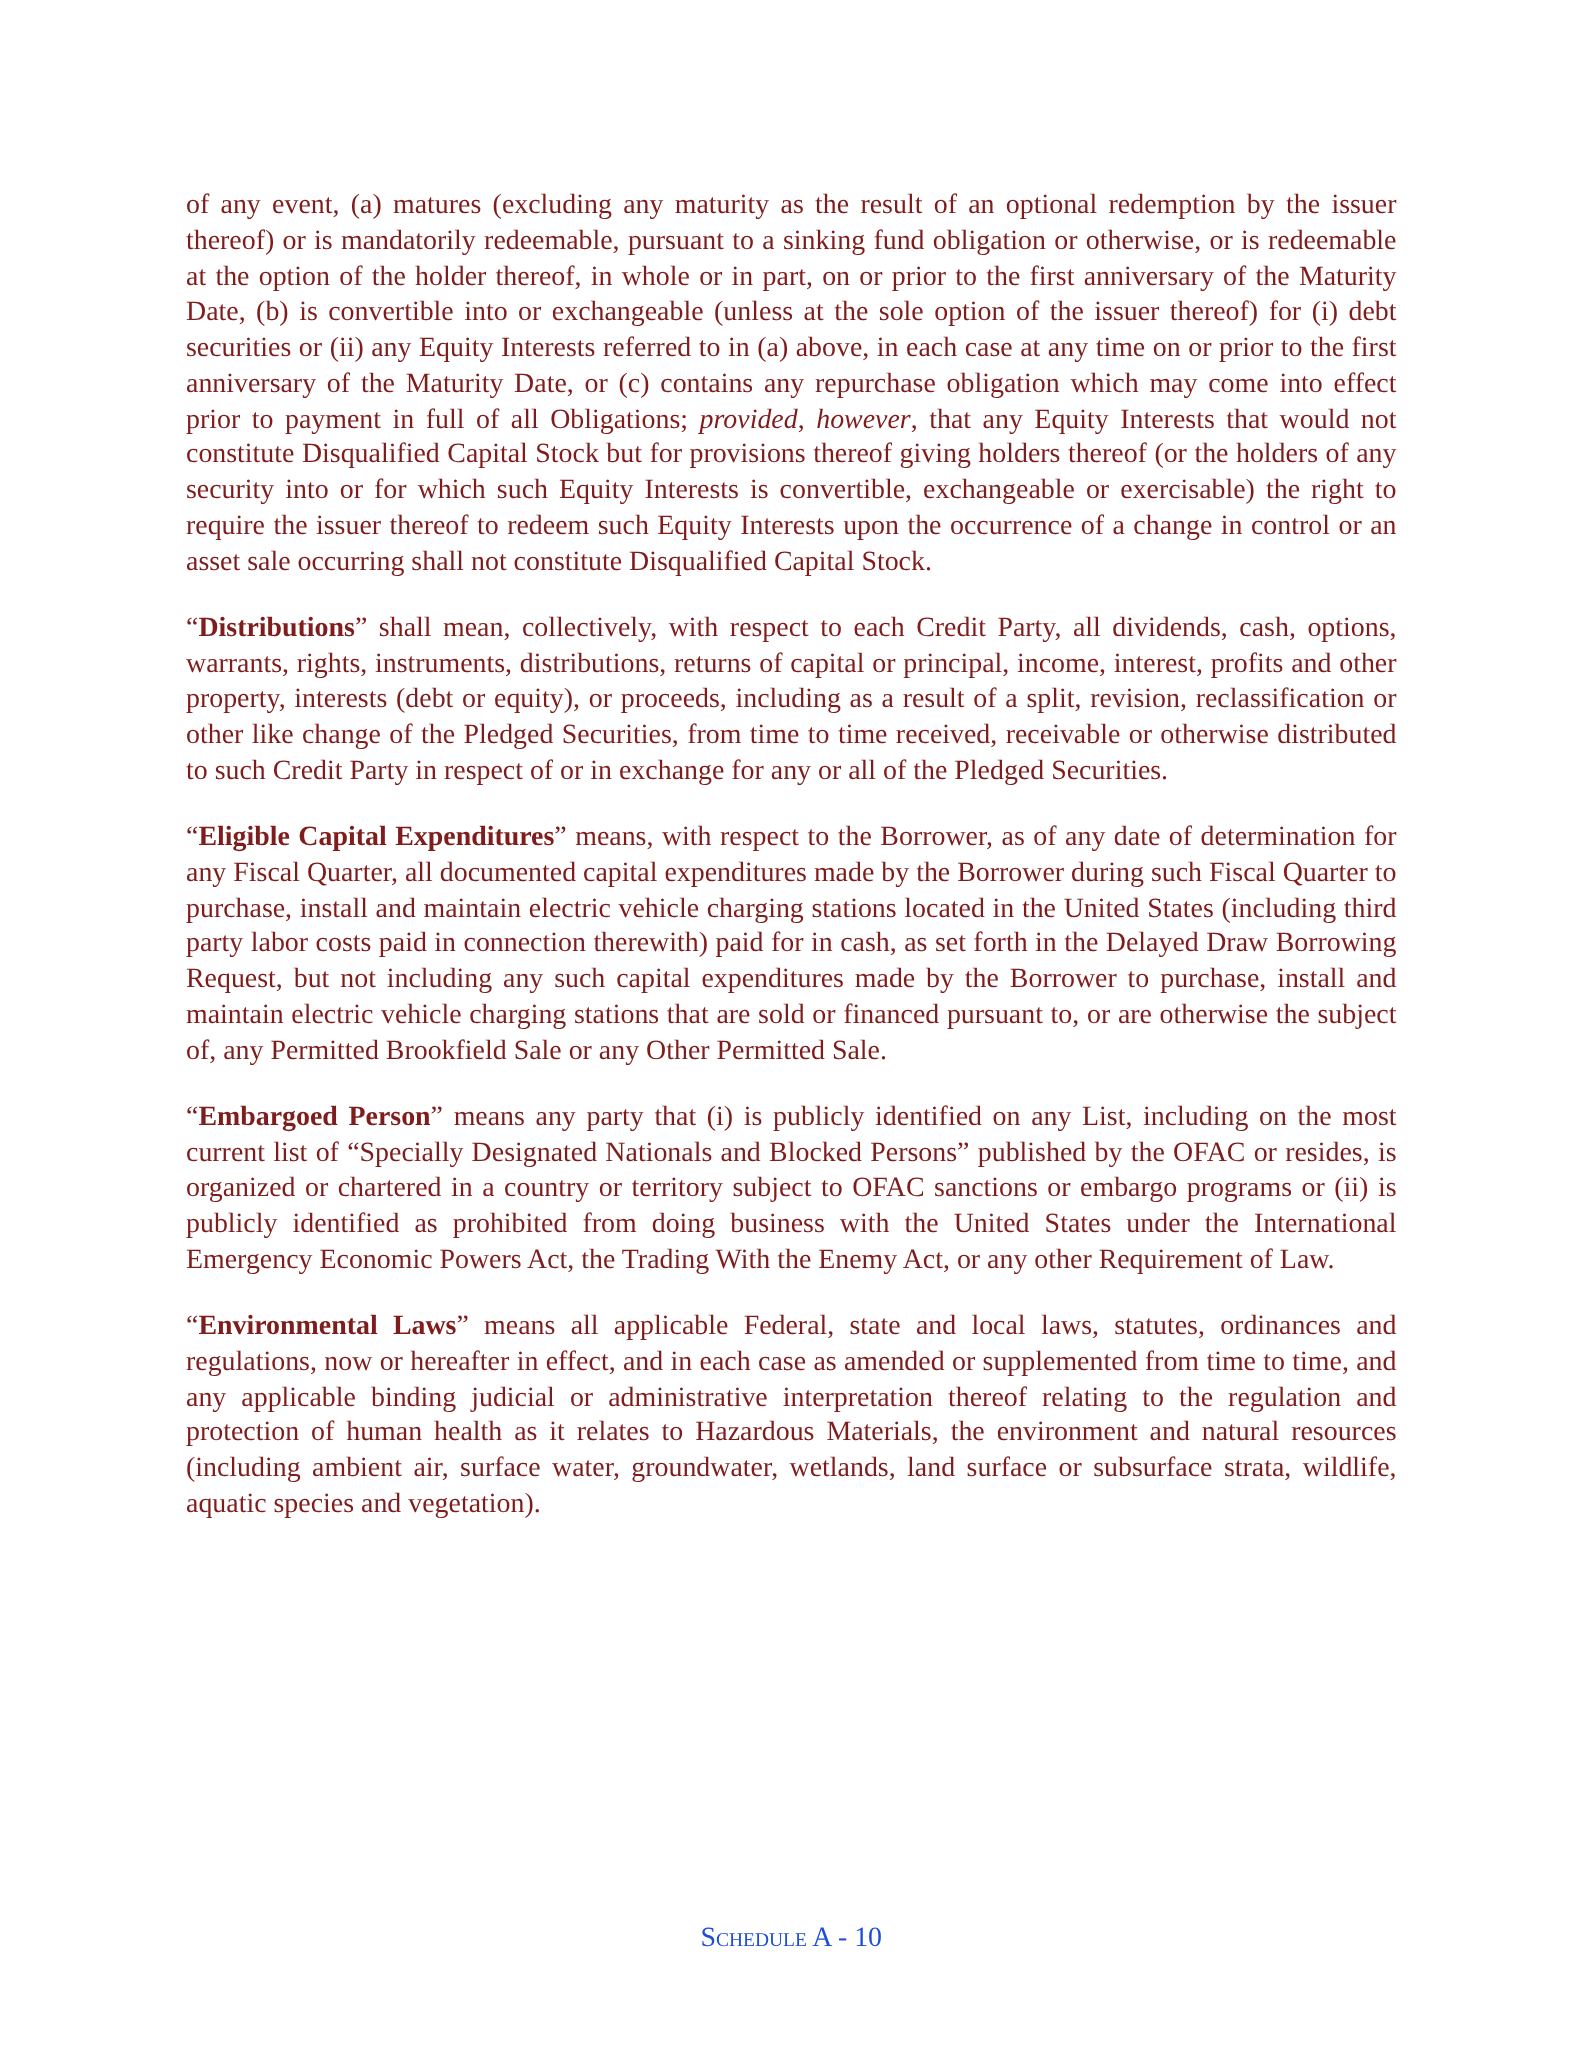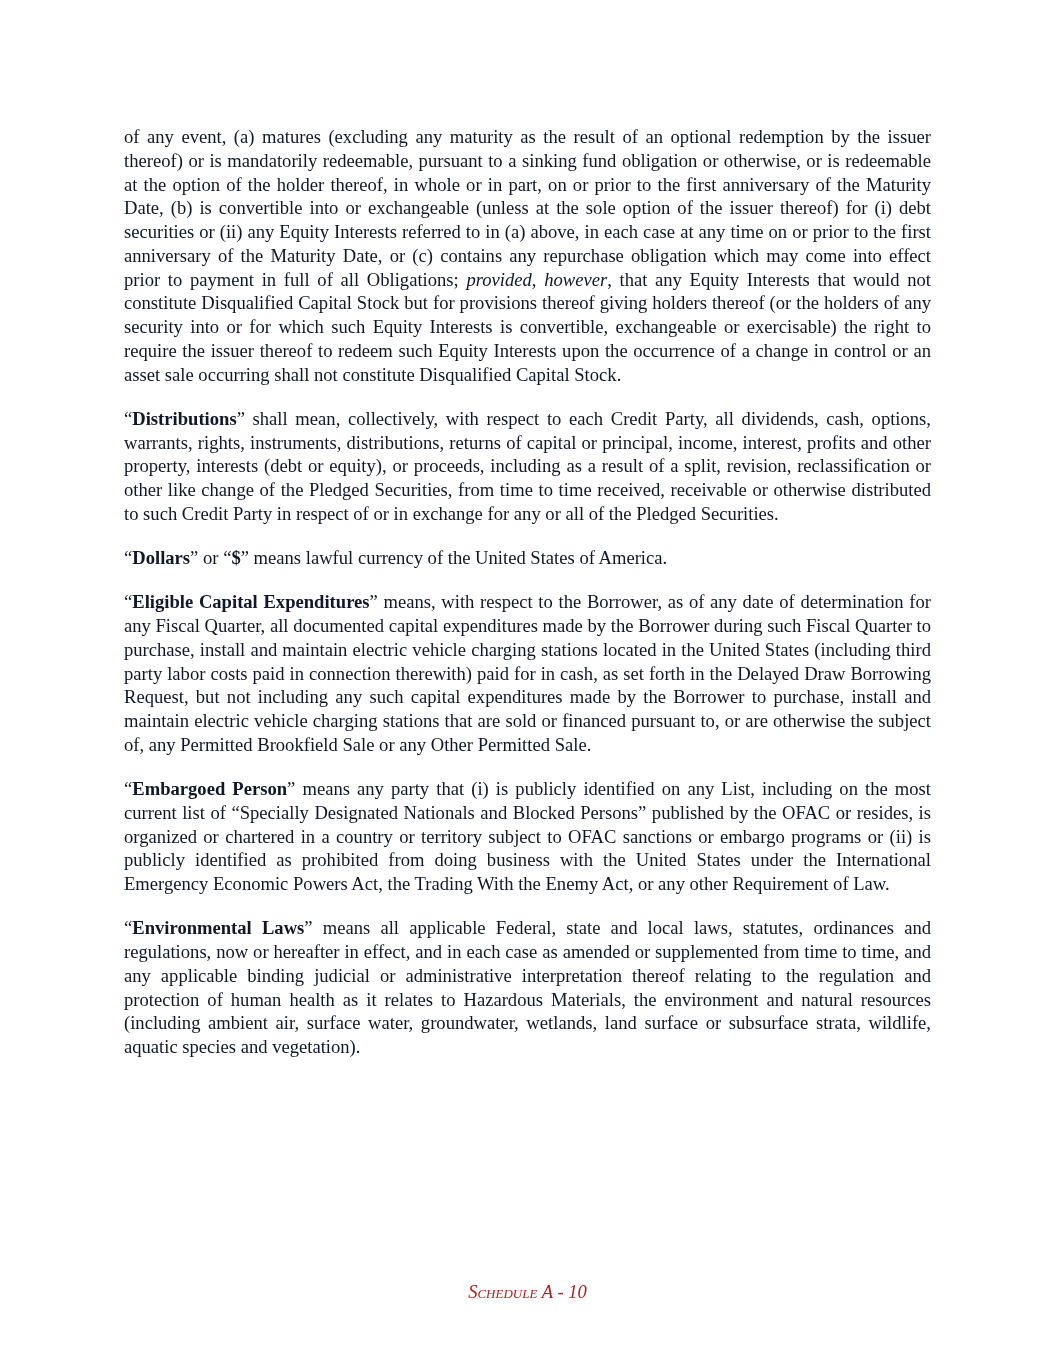--- a/index.html
+++ b/index.html
@@ -5,45 +5,43 @@
     html, body { margin: 0; padding: 0; background: #ffffff; }
     body { width: 1055px; height: 1365px; position: relative; overflow: hidden; }
     .page {
       position: absolute;
       left: 124px;
       top: 125px;
       width: 807px;
       font-family: "Liberation Serif", "DejaVu Serif", serif;
       font-size: 18.6px;
       line-height: 23.75px;
-      color: #0f172a;
+      color: #7f1d1d;
       text-align: justify;
     }
     .para { margin: 0 0 20.5px 0; }
     .para b { font-weight: bold; font-family: Liberation Serif, serif; }
     .para i { font-style: italic; }
     .footer {
       position: absolute;
       left: 0; right: 0;
       top: 1281px;
       text-align: center;
       font-family: "Liberation Serif", "DejaVu Serif", serif;
       font-size: 18.6px;
-      color: #b91c1c;
-      font-style: italic;
+      color: #1d4ed8;
     }
     .sc { font-variant: small-caps; }
   </style>
 </head>
 <body>
 
 <div class="page">
   <p class="para"><span>of any event, (a) matures (excluding any maturity as the result of an optional redemption by the issuer thereof) or is mandatorily redeemable, pursuant to a sinking fund obligation or otherwise, or is redeemable at the option of the holder thereof, in whole or in part, on or prior to the first anniversary of the Maturity Date, (b) is convertible into or exchangeable (unless at the sole option of the issuer thereof) for (i) debt securities or (ii) any Equity Interests referred to in (a) above, in each case at any time on or prior to the first anniversary of the Maturity Date, or (c) contains any repurchase obligation which may come into effect prior to payment in full of all Obligations; </span><i>provided</i><span>, </span><i>however</i><span>, that any Equity Interests that would not constitute Disqualified Capital Stock but for provisions thereof giving holders thereof (or the holders of any security into or for which such Equity Interests is convertible, exchangeable or exercisable) the right to require the issuer thereof to redeem such Equity Interests upon the occurrence of a change in control or an asset sale occurring shall not constitute Disqualified Capital Stock.</span></p>
   <p class="para"><span>“</span><b>Distributions</b><span>” shall mean, collectively, with respect to each Credit Party, all dividends, cash, options, warrants, rights, instruments, distributions, returns of capital or principal, income, interest, profits and other property, interests (debt or equity), or proceeds, including as a result of a split, revision, reclassification or other like change of the Pledged Securities, from time to time received, receivable or otherwise distributed to such Credit Party in respect of or in exchange for any or all of the Pledged Securities.</span></p>
-  <p class="para"><span>“</span><b>Dollars</b><span>” or “</span><b>$</b><span>” means lawful currency of the United States of America.</span></p>
   <p class="para"><span>“</span><b>Eligible Capital Expenditures</b><span>” means, with respect to the Borrower, as of any date of determination for any Fiscal Quarter, all documented capital expenditures made by the Borrower during such Fiscal Quarter to purchase, install and maintain electric vehicle charging stations located in the United States (including third party labor costs paid in connection therewith) paid for in cash, as set forth in the Delayed Draw Borrowing Request, but not including any such capital expenditures made by the Borrower to purchase, install and maintain electric vehicle charging stations that are sold or financed pursuant to, or are otherwise the subject of, any Permitted Brookfield Sale or any Other Permitted Sale.</span></p>
   <p class="para"><span>“</span><b>Embargoed Person</b><span>” means any party that (i) is publicly identified on any List, including on the most current list of “Specially Designated Nationals and Blocked Persons” published by the OFAC or resides, is organized or chartered in a country or territory subject to OFAC sanctions or embargo programs or (ii) is publicly identified as prohibited from doing business with the United States under the International Emergency Economic Powers Act, the Trading With the Enemy Act, or any other Requirement of Law.</span></p>
   <p class="para"><span>“</span><b>Environmental Laws</b><span>” means all applicable Federal, state and local laws, statutes, ordinances and regulations, now or hereafter in effect, and in each case as amended or supplemented from time to time, and any applicable binding judicial or administrative interpretation thereof relating to the regulation and protection of human health as it relates to Hazardous Materials, the environment and natural resources (including ambient air, surface water, groundwater, wetlands, land surface or subsurface strata, wildlife, aquatic species and vegetation).</span></p>
 </div>
 
 <div class="footer">
   <span class="sc">Schedule</span>
   <span>A - 10</span>
 </div>
 

